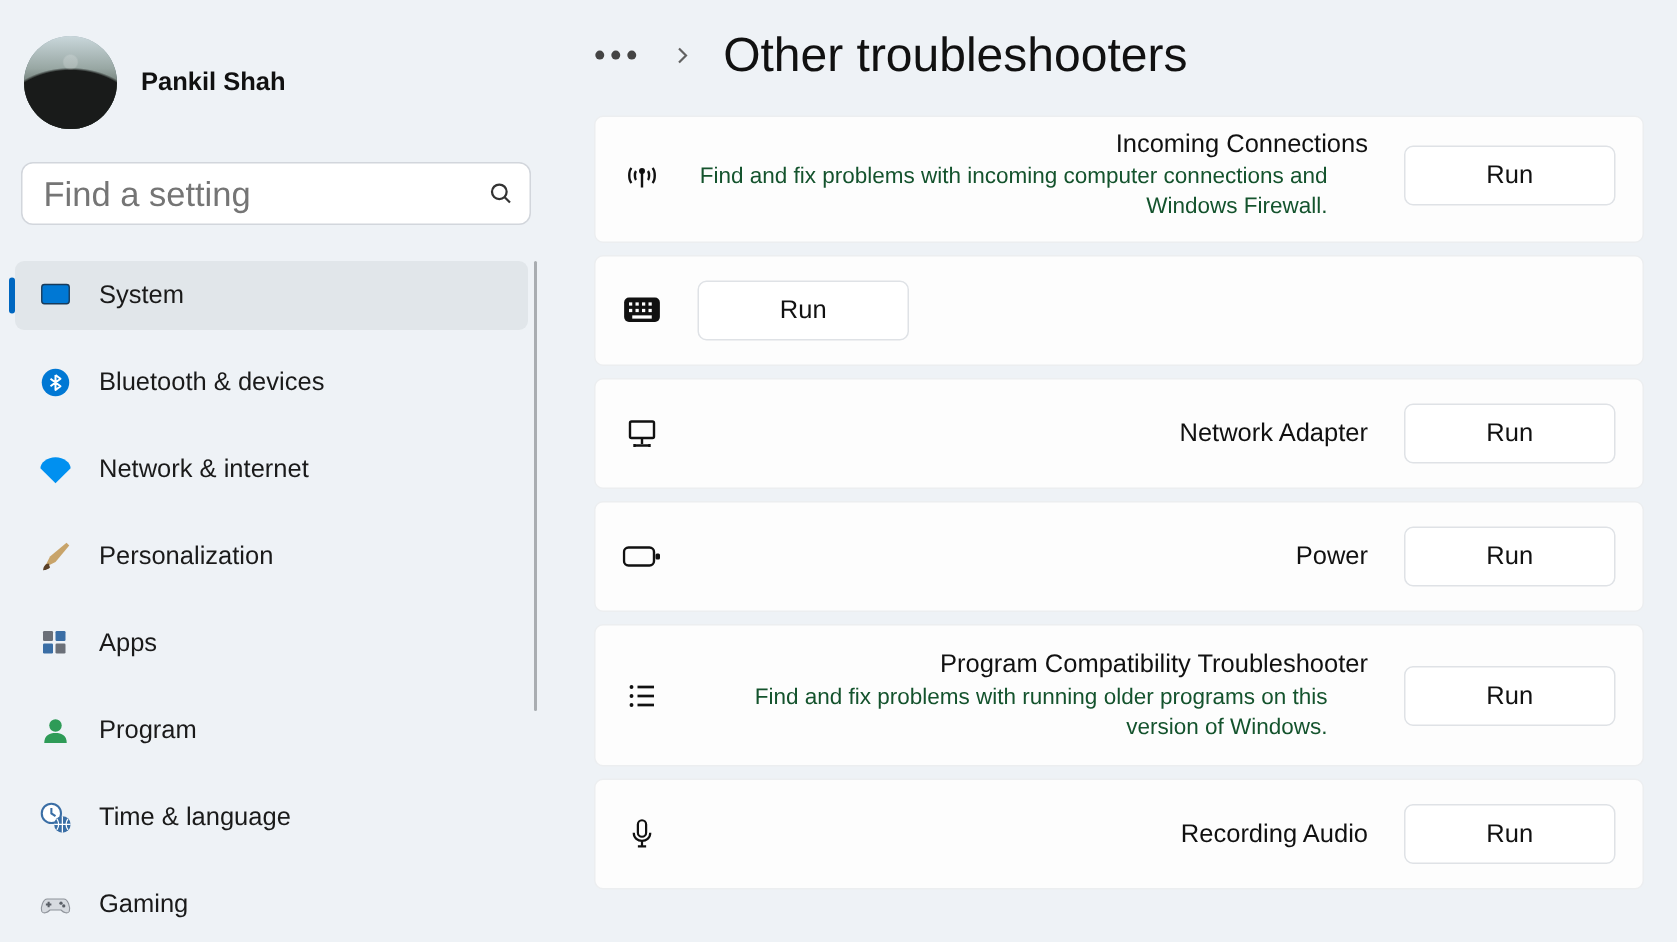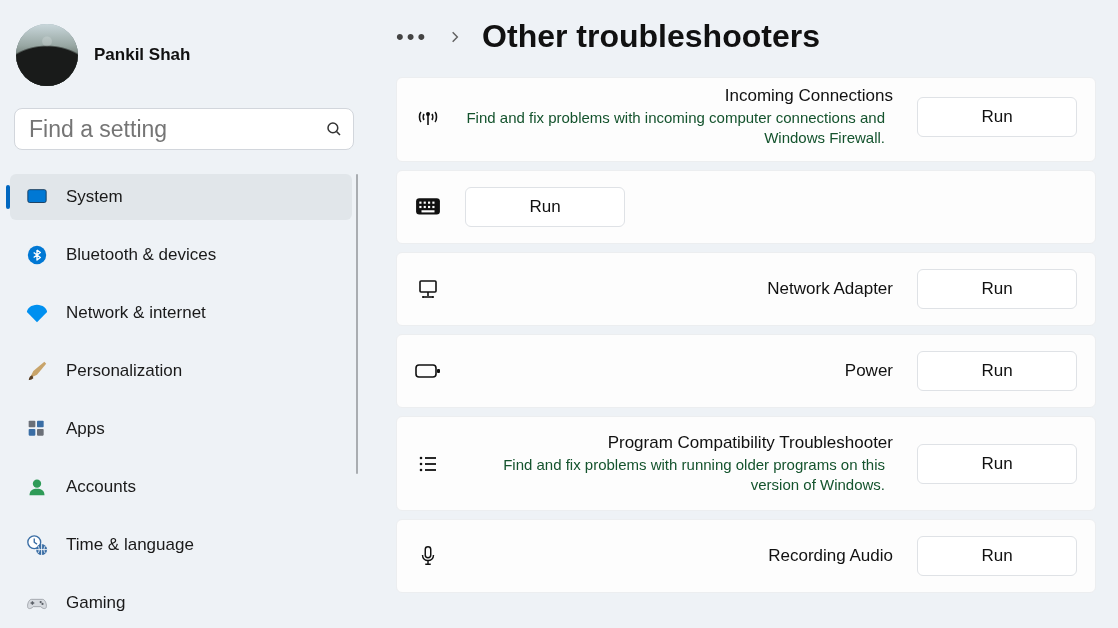--- a/index.html
+++ b/index.html
@@ -150,21 +150,21 @@
       font-size: 22px;
       letter-spacing: 3px;
     }
     .breadcrumb .chev {
       width: 14px;
       height: 14px;
       color: #616161;
     }
     .page-title {
       font-size: 32px;
-      font-weight: 700;
+      font-weight: 400;
       color: #111;
     }
     .cards {
       display: flex;
       flex-direction: column;
       gap: 8px;
     }
     .card {
       background: #fdfdfd;
       border-radius: 6px;
@@ -202,21 +202,21 @@
     .card-desc {
       font-size: 15px;
       color: #14532d;
       line-height: 1.3;
       max-width: 420px;
     }
     .run-btn {
       border: 1px solid #dfe2e6;
       background: #fff;
       border-radius: 6px;
-      width: 160px;
+      width: 141px;
       height: 40px;
       font-size: 17px;
       color: #111;
       cursor: pointer;
       flex-shrink: 0;
     }
   </style>
 </head>
 <body>
 
@@ -291,21 +291,21 @@
         <span>Apps</span>
       </li>
 
       <li class="nav-item">
         <span class="nav-icon">
           <svg viewBox="0 0 24 24" width="20" height="20">
             <circle cx="12" cy="8" r="5" fill="#2e9b57"></circle>
             <path d="M3 22 C3 16 7 14 12 14 C17 14 21 16 21 22 Z" fill="#2e9b57"></path>
           </svg>
         </span>
-        <span>Accounts</span>
+        <span>Program</span>
       </li>
 
       <li class="nav-item">
         <span class="nav-icon">
           <svg viewBox="0 0 24 24" width="22" height="22">
             <circle cx="9" cy="9" r="7" fill="#fff" stroke="#3a6ea5" stroke-width="1.5"></circle>
             <path d="M9 5 V9 L12 11" stroke="#3a6ea5" stroke-width="1.5" fill="none"></path>
             <circle cx="17" cy="17" r="6" fill="#3a6ea5"></circle>
             <path d="M11 17 H23 M17 11 V23 M13 13 C15 16 15 18 13 21 M21 13 C19 16 19 18 21 21" stroke="#fff" stroke-width="0.9" fill="none"></path>
           </svg>

